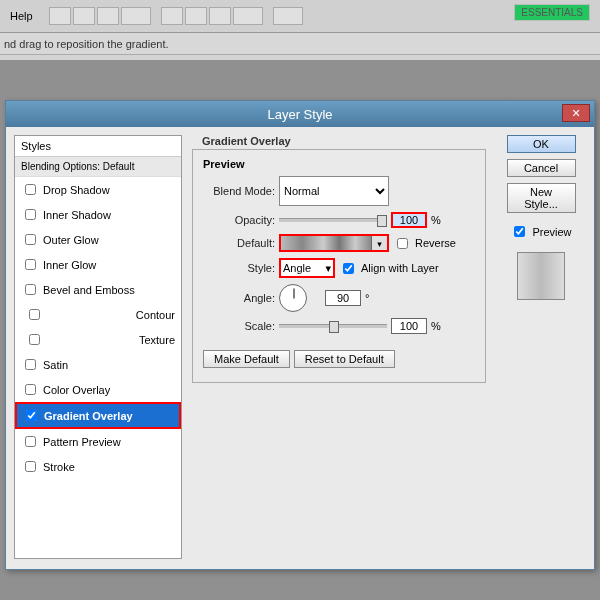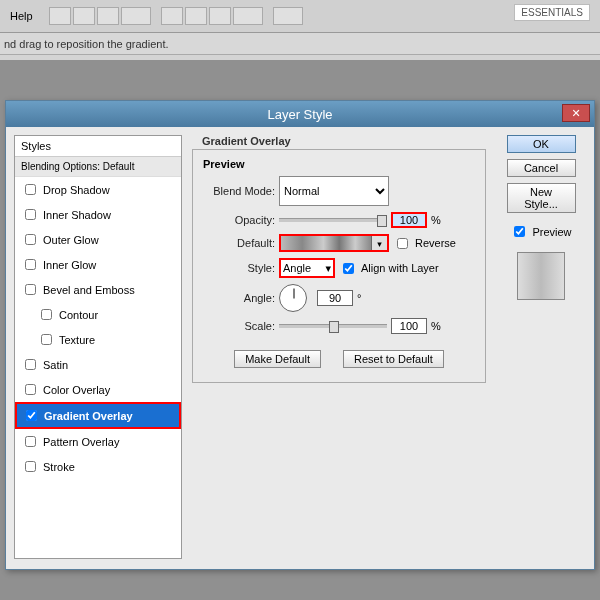--- a/index.html
+++ b/index.html
@@ -3,52 +3,52 @@
 <meta charset="utf-8">
 <style>
 * { box-sizing: border-box; font-family: Tahoma, Arial, sans-serif; }
 body { margin: 0; width: 600px; height: 600px; background: #d4d4d4; overflow: hidden; font-size: 11px; }
 .topbar { height: 23px; background: #d0d0d0; border-bottom: 1px solid #999; display: flex; align-items: center; padding: 16px 4px; }
 .topbar .menu { padding: 0 6px; }
 .topbar .tb-group { display: flex; gap: 2px; margin-left: 10px; }
 .tb-btn { width: 22px; height: 18px; border: 1px solid #aaa; background: #e0e0e0; }
 .tb-btn.dd { width: 30px; }
 .ess { position: absolute; right: 10px; top: 4px; font-size: 10px; color: #666; }
-.ess-btn { display: inline-block; padding: 2px 6px; background: #ffffff; border: 1px solid #bbb; color: #555; font-size: 10px; margin-left: 36px; }
+.ess-btn { display: inline-block; padding: 2px 6px; background: #22c55e; border: 1px solid #bbb; color: #555; font-size: 10px; margin-left: 36px; }
 .hintbar { height: 22px; background: #d8d8d8; border-bottom: 1px solid #aaa; display: flex; align-items: center; padding: 0 4px; font-size: 11px; color: #333; }
 .canvas-area { position: absolute; top: 60px; left: 0; right: 0; bottom: 0; background: #909090; }
 .dialog { position: absolute; left: 5px; top: 100px; width: 590px; height: 470px; background: #eaeaea; border: 1px solid #5a7f9c; box-shadow: 2px 2px 6px rgba(0,0,0,.3); }
 .titlebar { height: 26px; background: linear-gradient(#6b9ec4,#4a7aa0); display: flex; align-items: center; justify-content: center; color: #fff; position: relative; font-size: 13px; }
 .closebtn { position: absolute; right: 4px; top: 3px; width: 28px; height: 18px; background: #c94f4f; color: #fff; text-align: center; line-height: 16px; border: 1px solid #8a2a2a; font-size: 11px; cursor: pointer; }
 .dialog-body { display: flex; padding: 8px; gap: 10px; height: 440px; }
 .styles-col { width: 168px; border: 1px solid #999; background: #fff; }
 .styles-header { padding: 4px 6px; border-bottom: 1px solid #ccc; font-size: 11px; }
 .blend-opts { padding: 4px 6px; border-bottom: 1px solid #ddd; background: #e8e8e8; font-size: 10px; }
 .style-item { display: flex; align-items: center; padding: 4px 6px; font-size: 11px; gap: 4px; }
-.style-item.indent { padding-left: 22px; }
+.style-item.indent { padding-left: 10px; justify-content: space-between; }
 .style-item input[type=checkbox] { width: 11px; height: 11px; }
 .style-item.selected { background: #1a6fd1; color: #fff; border: 2px solid red; padding: 3px 5px; }
 .center-col { flex: 1; }
 .fieldset-title { font-size: 11px; font-weight: bold; margin-left: 10px; color: #333; }
 .gradient-fieldset { border: 1px solid #aaa; padding: 8px 10px 14px 10px; margin-top: 2px; }
 .sub-title { font-size: 11px; font-weight: bold; margin-bottom: 6px; }
 .form-row { display: flex; align-items: center; margin: 6px 0; gap: 4px; }
 .form-row .lbl { width: 72px; text-align: right; font-size: 11px; color: #222; }
 .select { border: 1px solid #888; background: #fff; height: 30px; font-size: 11px; }
 .input-num { width: 36px; height: 16px; border: 1px solid #666; text-align: center; font-size: 11px; }
 .input-num.hl { border: 2px solid red; background: #cde5ff; }
 .slider-track { width: 108px; height: 4px; background: #c8c8c8; position: relative; border-top: 1px solid #999; }
 .slider-thumb { position: absolute; top: -4px; width: 10px; height: 12px; background: #ddd; border: 1px solid #666; }
 .grad-swatch { width: 110px; height: 18px; border: 2px solid red; background: linear-gradient(90deg,#bbb 0%,#888 20%,#ccc 40%,#777 55%,#ccc 70%,#888 85%,#bbb 100%); display: inline-flex; }
 .grad-swatch .dd-arrow { width: 16px; height: 100%; margin-left: auto; background: #e0e0e0; border-left: 1px solid #666; text-align: center; font-size: 9px; line-height: 16px; }
 .style-select { width: 56px; height: 18px; border: 2px solid red; background: #fff; display: inline-flex; align-items: center; padding: 8px 2px; font-size: 11px; justify-content: space-between; }
 .angle-dial { width: 28px; height: 28px; border: 1px solid #666; border-radius: 50%; position: relative; background: #fff; }
 .angle-dial::after { content: ""; position: absolute; width: 10px; height: 1px; background: #000; top: 13px; left: 14px; transform-origin: left; transform: rotate(-90deg); }
 .btn { border: 1px solid #888; background: linear-gradient(#fff,#e0e0e0); padding: 2px 10px; font-size: 11px; cursor: pointer; }
-.btn-row { display: flex; gap: 22px; justify-content: center; margin-top: 16px; }
+.btn-row { display: flex; gap: 4px; justify-content: flex-start; margin-top: 16px; }
 .right-col { width: 90px; display: flex; flex-direction: column; gap: 6px; align-items: center; }
 .right-col .btn { width: 69px; text-align: center; }
 .right-col .btn.ok { background: linear-gradient(#dceafe,#b6d2f2); border-color: #4a7aa0; }
 .preview-ck { display: flex; align-items: center; gap: 4px; font-size: 11px; margin-top: 4px; }
 .preview-swatch { width: 48px; height: 48px; border: 1px solid #888; background: linear-gradient(90deg,#ddd,#bbb,#ddd); margin-top: 6px; }
 .chk { width: 11px; height: 11px; }
 </style>
 </head>
 <body>
 
@@ -124,21 +124,21 @@
       <div class="style-item">
           <input type="checkbox" class="chk" style="">
           <span>Color Overlay</span>
         </div>
       <div class="style-item selected">
           <input type="checkbox" class="chk" checked="" style="">
           <span style="font-weight:bold">Gradient Overlay</span>
         </div>
       <div class="style-item">
           <input type="checkbox" class="chk" style="">
-          <span>Pattern Overlay</span>
+          <span>Pattern Preview</span>
         </div>
       <div class="style-item">
           <input type="checkbox" class="chk" style="">
           <span>Stroke</span>
         </div>
     </div>
 
     <div class="center-col">
       <div class="fieldset-title">Gradient Overlay</div>
       <div class="gradient-fieldset">
@@ -173,21 +173,21 @@
               <span>Angle</span>
               <span>▾</span>
             </div>
           <input type="checkbox" class="chk" checked="" style="">
           <span>Align with Layer</span>
         </div>
 
         <div class="form-row">
           <span class="lbl">Angle:</span>
           <div class="angle-dial"></div>
-          <input class="input-num" style="margin-left: 6px;" value="90">
+          <input class="input-num" style="margin-left: 14px;" value="90">
           <span>°</span>
         </div>
 
         <div class="form-row">
           <span class="lbl">Scale:</span>
           <div class="slider-track">
               <div class="slider-thumb" style="left:50px"></div>
             </div>
           <input class="input-num" value="100" style="">
           <span>%</span>

